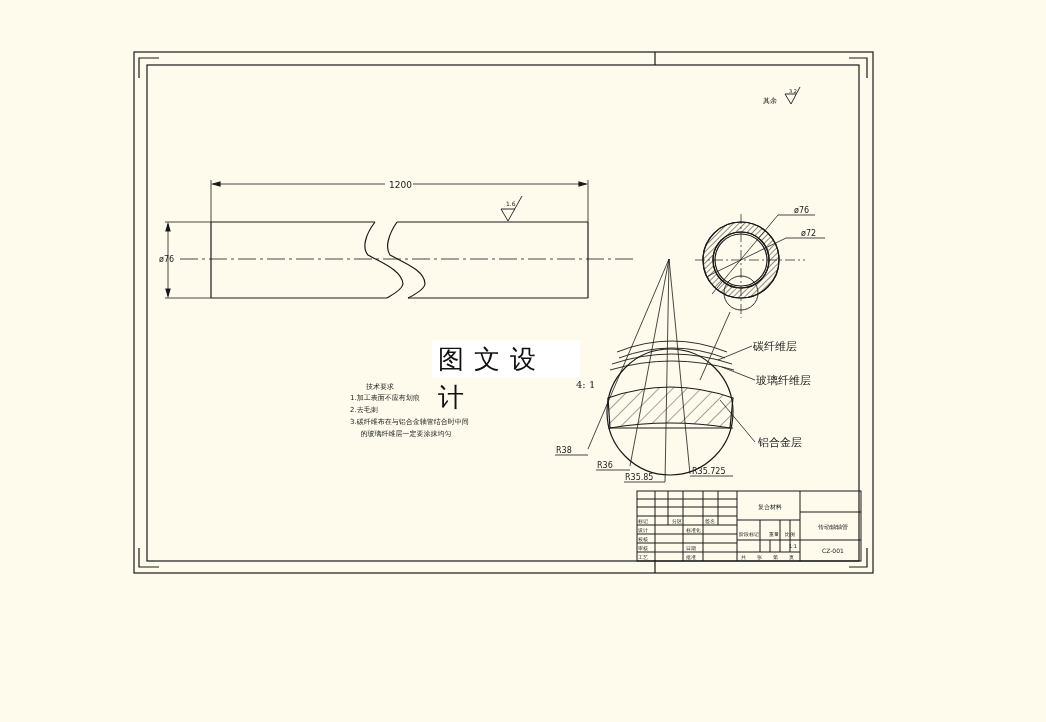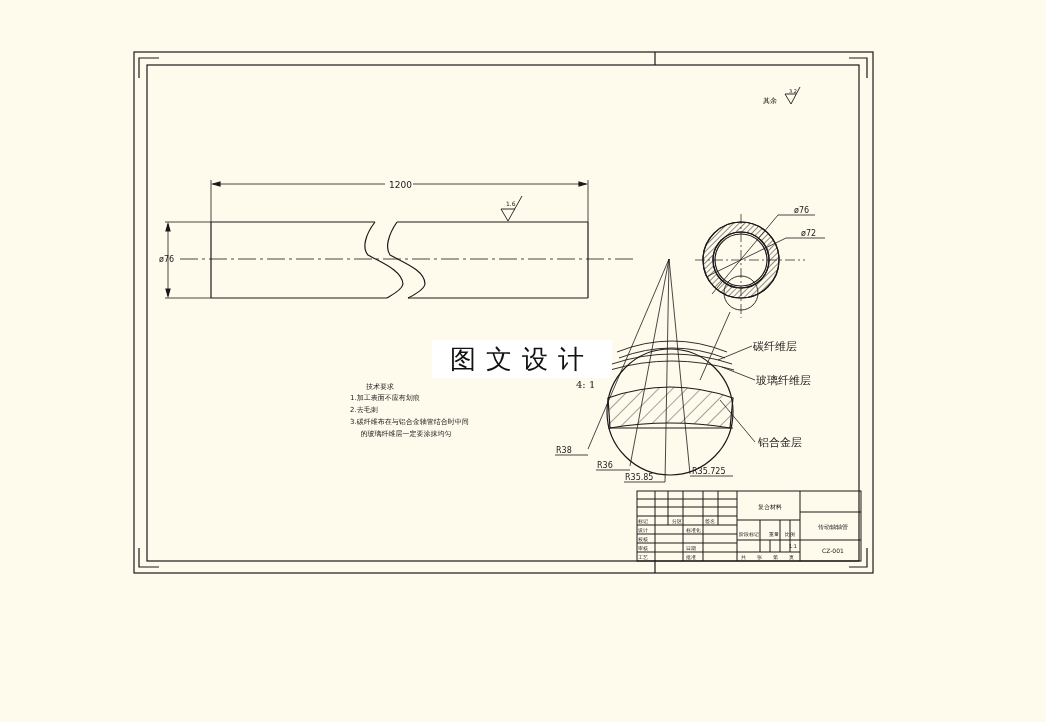--- a/index.html
+++ b/index.html
@@ -7,28 +7,28 @@
       width: 1046px; height: 722px;
       background: #fefaec;
       position: relative;
       overflow: hidden;
       font-family: "DejaVu Sans", sans-serif;
     }
     #drawing { position: absolute; left: 0; top: 0; }
     .watermark {
       position: absolute;
       left: 432px; top: 340px;
-      width: 180px; height: 38px;
+      width: 148px; height: 38px;
       background: #ffffff;
       font-family: "DejaVu Serif", serif;
       font-size: 26px;
       letter-spacing: 10px;
       color: #111;
       line-height: 38px;
-      padding-left: 18px;
+      padding-left: 6px;
       box-sizing: border-box;
     }
   </style>
 </head>
 <body>
 
 <svg id="drawing" width="1046" height="722" viewBox="0 0 1046 722" xmlns="http://www.w3.org/2000/svg">
   <g stroke="#1a1a1a" fill="none" stroke-width="1.2">
 
     <rect x="134" y="52" width="739" height="521"></rect>

